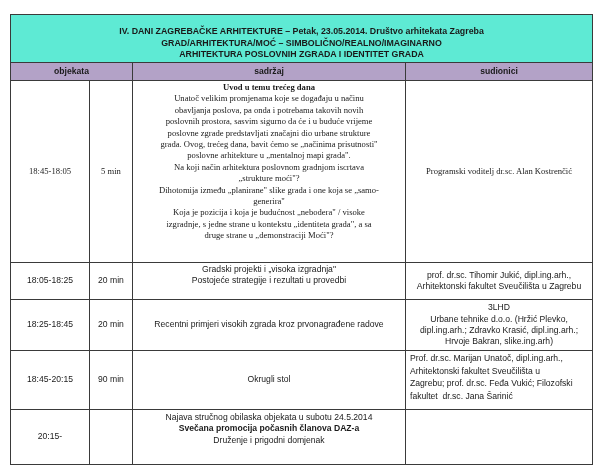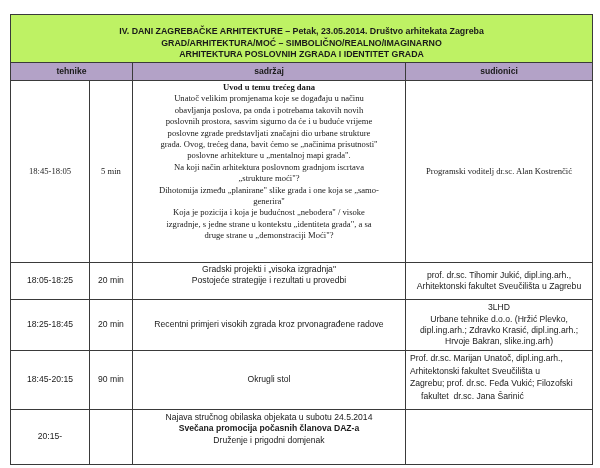--- a/index.html
+++ b/index.html
@@ -1,21 +1,21 @@
 <!DOCTYPE html>
 <html><head>
 <meta charset="utf-8">
 <style>
   html, body { margin: 0; padding: 0; background: #ffffff; }
   body { width: 600px; height: 468px; position: relative; overflow: hidden;
          font-family: "Liberation Sans", sans-serif; color: #1a1a1a; }
   table.prog { position: absolute; left: 10px; top: 14px; width: 582px;
                border-collapse: collapse; table-layout: fixed; font-size: 8.6px; line-height: 11.4px; }
   table.prog td { border: 1px solid #3a3a3a; padding: 0 3px; text-align: center; vertical-align: middle; }
-  table.prog td.hdr { background: #bef264; font-weight: bold; font-size: 8.8px; line-height: 11.6px; padding-top: 10px; padding-bottom: 1px; height: 36px; vertical-align: bottom; margin-top: 28px; }
+  table.prog td.hdr { background: #5eead4; font-weight: bold; font-size: 8.8px; line-height: 11.6px; padding-top: 10px; padding-bottom: 1px; height: 36px; vertical-align: bottom; margin-top: 28px; }
   table.prog td.colh { background: #b3a2c7; font-weight: bold; height: 17px; }
   .line { display: block; }
   .bold { font-weight: bold; }
   td.left { text-align: left !important; padding-left: 4px !important; vertical-align: top !important; }
   tr.r1 td { height: 180px; font-family: Liberation Serif, serif; }
   tr.r2 td { height: 35px; }
   tr.r3 td { height: 50px; }
   tr.r4 td { height: 57px; }
   tr.r5 td { height: 52px; }
   td.sud-r4 { padding-top: 1px !important; line-height: 12.6px !important; }
@@ -32,21 +32,21 @@
   </colgroup>
   <tbody>
       <tr>
     <td class="hdr" colspan="4">
       <span class="line">IV. DANI ZAGREBAČKE ARHITEKTURE – Petak, 23.05.2014. Društvo arhitekata Zagreba</span>
       <span class="line">GRAD/ARHITEKTURA/MOĆ – SIMBOLIČNO/REALNO/IMAGINARNO</span>
       <span class="line">ARHITEKTURA POSLOVNIH ZGRADA I IDENTITET GRADA</span>
     </td>
   </tr>
   <tr>
-    <td class="colh" colspan="2">tehnike</td>
+    <td class="colh" colspan="2">objekata</td>
     <td class="colh">sadržaj</td>
     <td class="colh">sudionici</td>
   </tr>
 
   <tr class="r1">
     <td>18:45-18:05</td>
     <td>5 min</td>
     <td style="vertical-align:top;padding-top:1px;">
       <span class="line bold">Uvod u temu trećeg dana</span>
       <span class="line">Unatoč velikim promjenama koje se događaju u načinu</span>
@@ -98,21 +98,21 @@
   <tr class="r4">
     <td>18:45-20:15</td>
     <td>90 min</td>
     <td>
       <span class="line">Okrugli stol</span>
     </td>
     <td class="left sud-r4">
       <span class="line">Prof. dr.sc. Marijan Unatoč, dipl.ing.arh.,</span>
       <span class="line">Arhitektonski fakultet Sveučilišta u</span>
       <span class="line">Zagrebu; prof. dr.sc. Feđa Vukić; Filozofski</span>
-      <span class="line" style="white-space:pre;margin-left:11px;">fakultet  dr.sc. Jana Šarinić</span>
+      <span class="line" style="white-space:pre;">fakultet  dr.sc. Jana Šarinić</span>
     </td>
   </tr>
 
   <tr class="r5">
     <td>20:15-</td>
     <td></td>
     <td style="vertical-align:top;padding-top:2px;">
       <span class="line">Najava stručnog obilaska objekata u subotu 24.5.2014</span>
       <span class="line bold">Svečana promocija počasnih članova DAZ-a</span>
       <span class="line">Druženje i prigodni domjenak</span>

